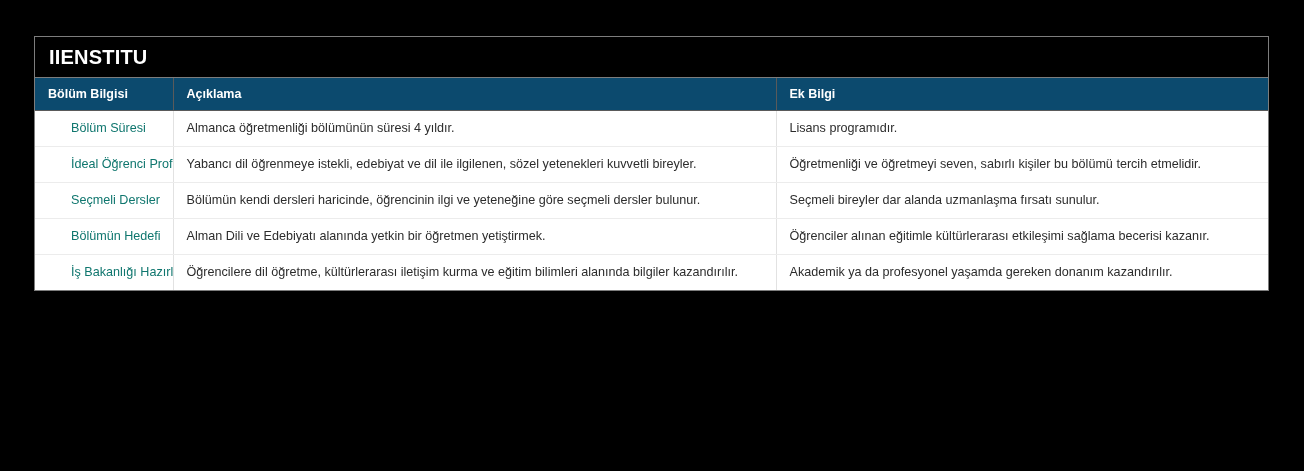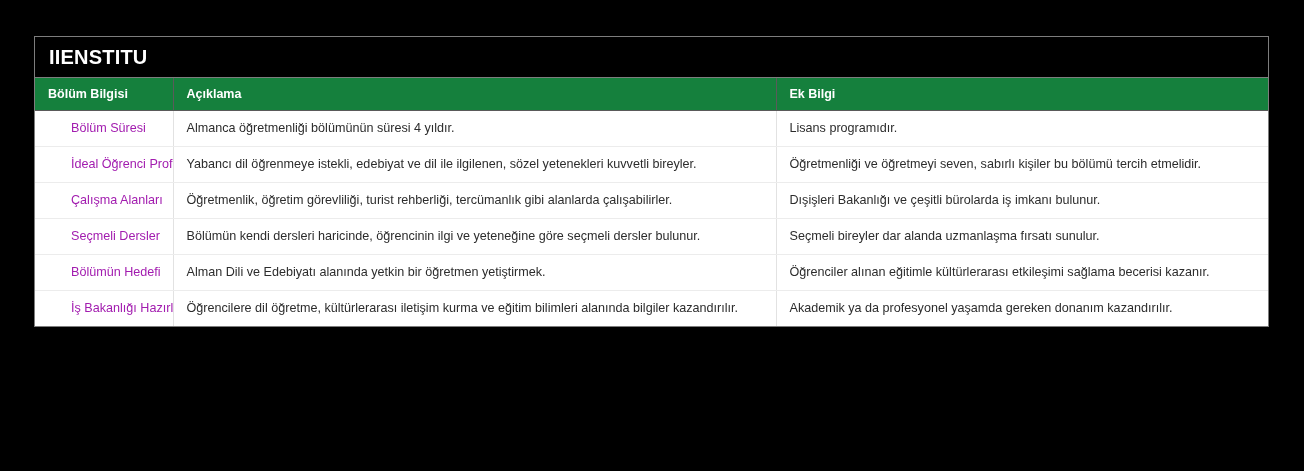--- a/index.html
+++ b/index.html
@@ -60,21 +60,21 @@
     border-collapse: collapse;
     table-layout: fixed;
     background: #ffffff;
   }
 
   table.data-table col.c1 { width: 138px; }
   table.data-table col.c2 { width: 603px; }
   table.data-table col.c3 { width: 492px; }
 
   table.data-table thead th {
-    background: #15803d;
+    background: #0c4a6e;
     color: #ffffff;
     font-size: 12.5px;
     font-weight: bold;
     text-align: left;
     padding: 9px 12px 9px 13px;
     border-right: 1px solid #5a5a5a;
     border-bottom: 1px solid #5a5a5a;
     white-space: nowrap;
     box-sizing: border-box;
   }
@@ -98,21 +98,21 @@
     text-overflow: clip;
   }
   table.data-table tbody td:last-child {
     border-right: none;
   }
   table.data-table tbody tr:last-child td {
     border-bottom: none;
   }
 
   table.data-table tbody td.col-label {
-    color: #a21caf;
+    color: #0f766e;
     padding-left: 36px;
   }
 </style>
 </head>
 <body>
 
 <div class="page">
 
   <div class="table-wrap">
 
@@ -138,25 +138,20 @@
           <td class="col-label">Bölüm Süresi</td>
           <td>Almanca öğretmenliği bölümünün süresi 4 yıldır.</td>
           <td>Lisans programıdır.</td>
         </tr>
         <tr>
           <td class="col-label">İdeal Öğrenci Profili</td>
           <td>Yabancı dil öğrenmeye istekli, edebiyat ve dil ile ilgilenen, sözel yetenekleri kuvvetli bireyler.</td>
           <td>Öğretmenliği ve öğretmeyi seven, sabırlı kişiler bu bölümü tercih etmelidir.</td>
         </tr>
         <tr>
-          <td class="col-label">Çalışma Alanları</td>
-          <td>Öğretmenlik, öğretim görevliliği, turist rehberliği, tercümanlık gibi alanlarda çalışabilirler.</td>
-          <td>Dışişleri Bakanlığı ve çeşitli bürolarda iş imkanı bulunur.</td>
-        </tr>
-        <tr>
           <td class="col-label">Seçmeli Dersler</td>
           <td>Bölümün kendi dersleri haricinde, öğrencinin ilgi ve yeteneğine göre seçmeli dersler bulunur.</td>
           <td>Seçmeli bireyler dar alanda uzmanlaşma fırsatı sunulur.</td>
         </tr>
         <tr>
           <td class="col-label">Bölümün Hedefi</td>
           <td>Alman Dili ve Edebiyatı alanında yetkin bir öğretmen yetiştirmek.</td>
           <td>Öğrenciler alınan eğitimle kültürlerarası etkileşimi sağlama becerisi kazanır.</td>
         </tr>
         <tr>

